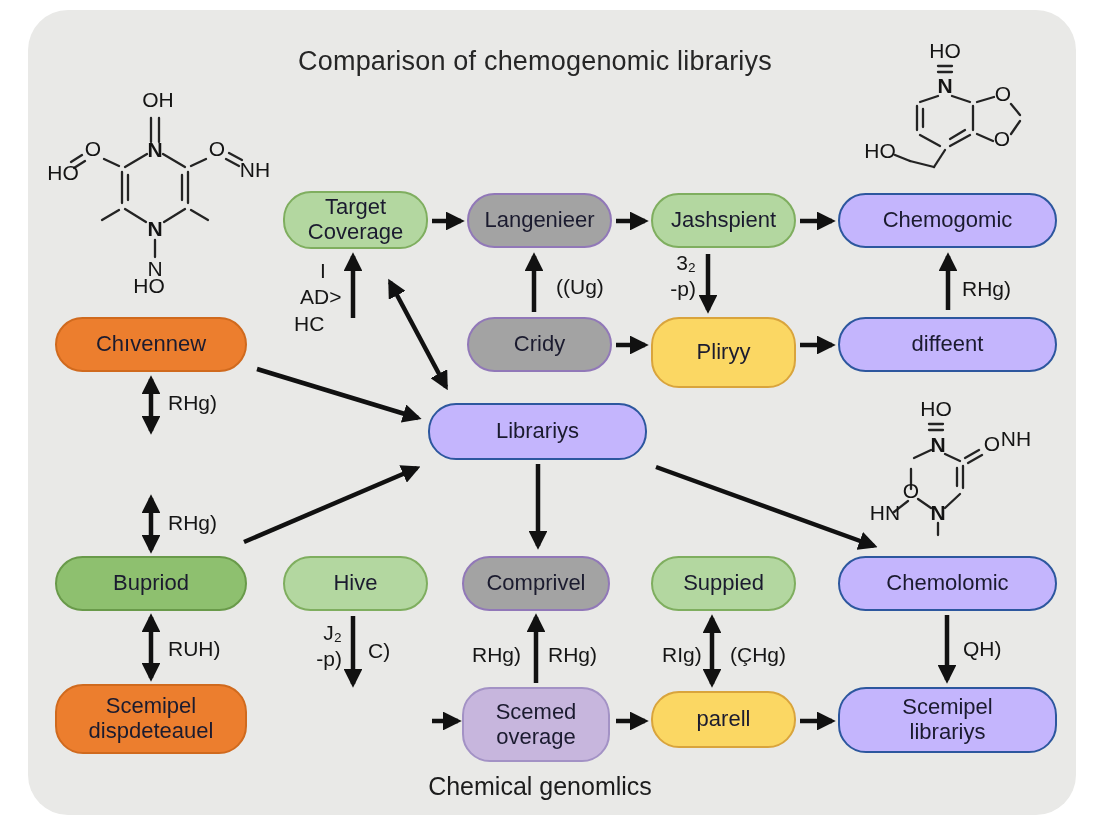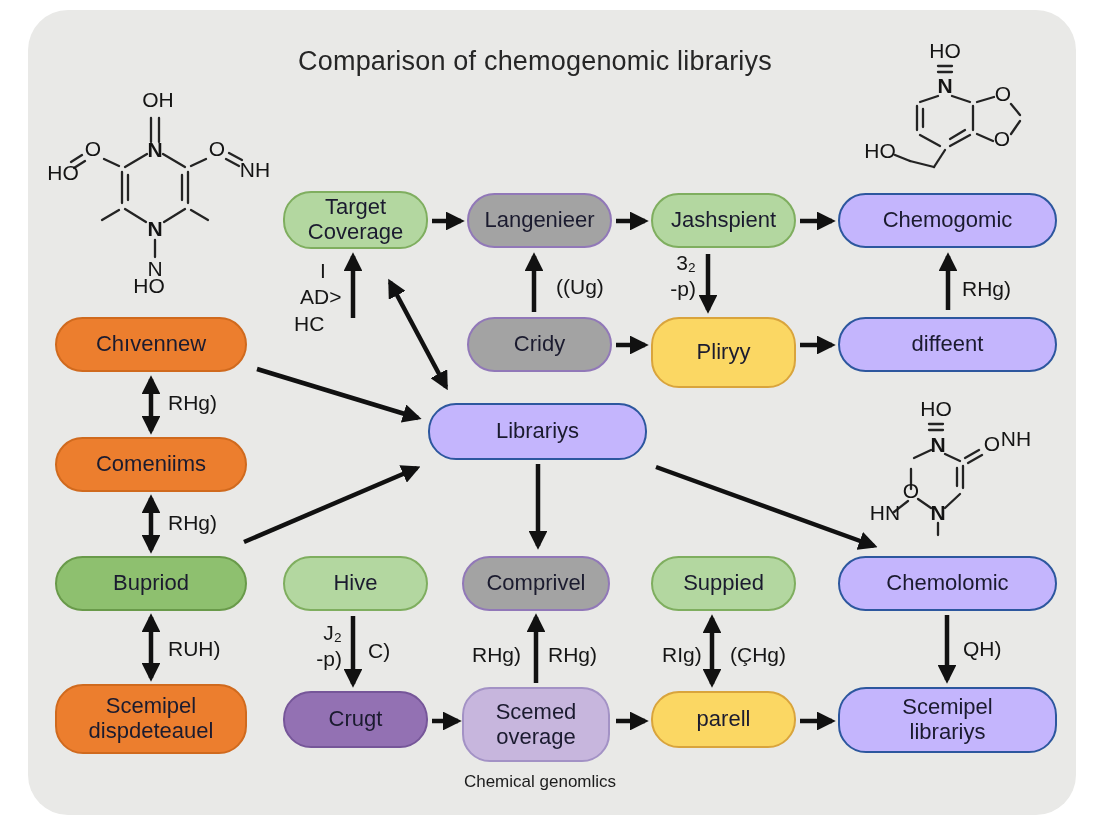--- a/index.html
+++ b/index.html
@@ -11,21 +11,21 @@
     position:absolute; left:28px; top:10px; width:1048px; height:805px;
     background:#e9e9e7; border-radius:40px;
   }
   .title {
     position:absolute; left:260px; top:46px; width:550px; margin:0;
     text-align:center; font-size:27px; font-weight:400; color:#262626;
     letter-spacing:0.2px;
   }
   .caption {
     position:absolute; left:400px; top:772px; width:280px;
-    text-align:center; font-size:17px; color:#1c1c1c;
+    text-align:center; font-size:25px; color:#1c1c1c;
   }
   .node {
     position:absolute; box-sizing:border-box;
     display:flex; align-items:center; justify-content:center;
     text-align:center; border-radius:28px; border:2px solid;
     font-size:22px; line-height:1.12; color:#1b1b2f; padding:2px 14px;
   }
   .green  { background:#b3d7a0; border-color:#7fae5f; }
   .dgreen { background:#8ec06f; border-color:#699a4a; }
   .purple { background:#a3a3a3; border-color:#9178b8; }
@@ -127,29 +127,27 @@
   </svg>
 
   <div class="node green n-target">Target Coverage</div>
   <div class="node purple n-langenieer">Langenieer</div>
   <div class="node green n-jashspient">Jashspient</div>
   <div class="node blue n-chemogomic">Chemogomic</div>
   <div class="node purple n-cridy">Cridy</div>
   <div class="node yellow n-pliryy">Pliryy</div>
   <div class="node blue n-diffeent">diffeent</div>
   <div class="node orange n-chivennew">Chıvennew</div>
-  <div class="node orange n-comeniims">Comeniims</div>
   <div class="node dgreen n-bupriod">Bupriod</div>
   <div class="node orange n-scemipeld">Scemipel dispdeteauel</div>
   <div class="node blue n-librariys">Librariys</div>
   <div class="node green n-hive">Hive</div>
   <div class="node purple n-comprivel">Comprivel</div>
   <div class="node green n-suppied">Suppied</div>
   <div class="node blue n-chemolomic">Chemolomic</div>
-  <div class="node dpurple n-crugt">Crugt</div>
   <div class="node lpurple n-scemed">Scemed overage</div>
   <div class="node yellow n-parell">parell</div>
   <div class="node blue n-scemipell">Scemipel librariys</div>
 
   <div class="elabel l-adhc">
     <div>I</div>
     <div>AD&gt;</div>
     <div>HC</div>
   </div>
   <div class="elabel l-ug">((Ug)</div>

